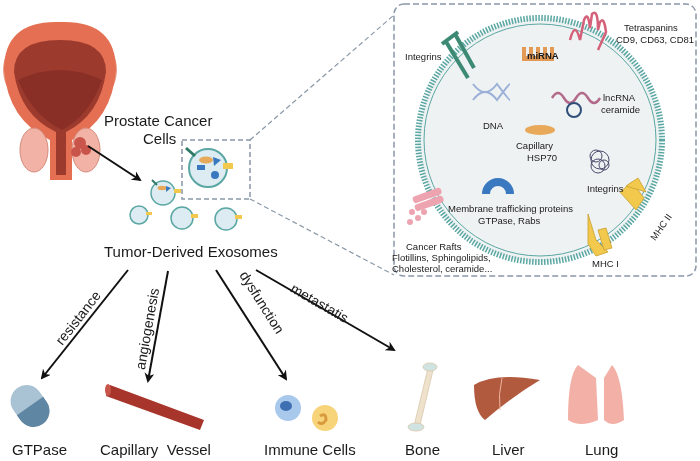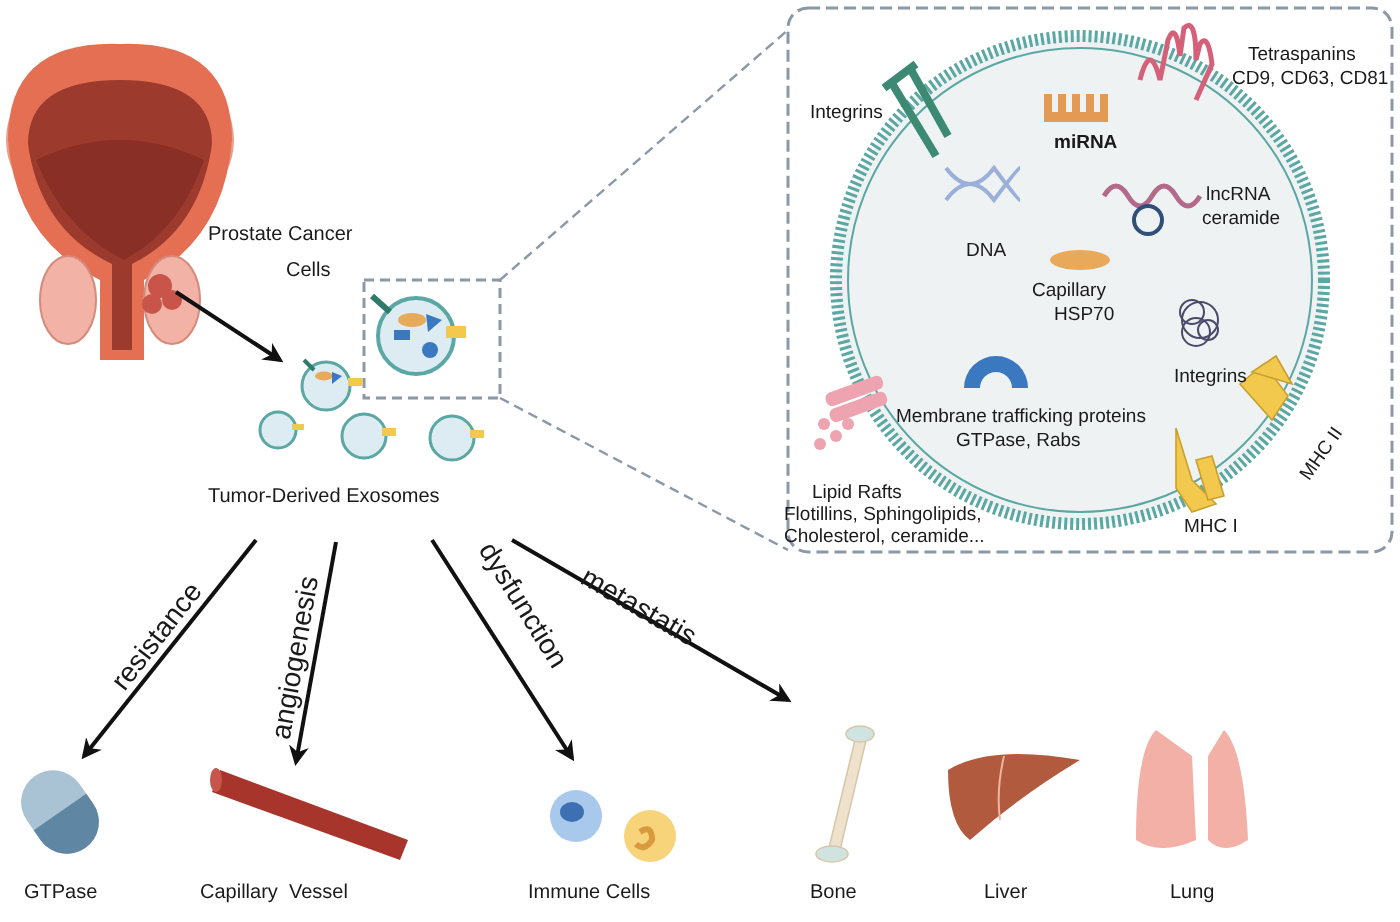--- a/index.html
+++ b/index.html
@@ -1,20 +1,20 @@
 <!DOCTYPE html>
 <html><head>
 <meta charset="utf-8">
 <style>
   html, body { margin: 0; padding: 0; background: #ffffff; }
   body { width: 700px; height: 461px; position: relative; overflow: hidden;
          font-family: "Liberation Sans", sans-serif; color: #1a1a1a; }
   svg { position: absolute; left: 0; top: 0; }
   .lbl { position: absolute; white-space: nowrap; font-family: "Liberation Sans", sans-serif; }
-  .big { font-size: 10px; }
+  .big { font-size: 15px; }
   .mid { font-size: 14px; }
   .sm  { font-size: 9.5px; line-height: 12px; text-align: center; }
   .bold { font-weight: bold; }
   .rot { transform-origin: left top; }
 </style>
 </head>
 <body>
 
 <svg width="700" height="461" viewBox="0 0 700 461">
   <defs>
@@ -168,32 +168,32 @@
     <path d="M578,365 Q568,375 568,420 Q580,428 598,420 L596,378 Z"></path>
     <path d="M612,365 Q622,375 624,420 Q612,428 604,420 L604,378 Z"></path>
   </g>
 </svg>
 
 <div class="lbl big" style="left:104px;top:112px;">Prostate Cancer</div>
 <div class="lbl big" style="left:143px;top:130px;">Cells</div>
 <div class="lbl big" style="left:104px;top:243px;">Tumor-Derived Exosomes</div>
 
 <div class="lbl sm" style="left:405px;top:51px;">Integrins</div>
-<div class="lbl sm bold" style="left:527px;top:66px;">miRNA</div>
+<div class="lbl sm bold" style="left:527px;top:50px;">miRNA</div>
 <div class="lbl sm" style="left:624px;top:22px;">Tetraspanins</div>
 <div class="lbl sm" style="left:616px;top:34px;">CD9, CD63, CD81</div>
 <div class="lbl sm" style="left:483px;top:105px;margin-top:15px;">DNA</div>
 <div class="lbl sm" style="left:603px;top:92px;">lncRNA</div>
 <div class="lbl sm" style="left:601px;top:104px;">ceramide</div>
 <div class="lbl sm" style="left:516px;top:140px;">Capillary</div>
 <div class="lbl sm" style="left:527px;top:152px;">HSP70</div>
 <div class="lbl sm" style="left:587px;top:183px;">Integrins</div>
 <div class="lbl sm" style="left:448px;top:203px;">Membrane trafficking proteins</div>
 <div class="lbl sm" style="left:478px;top:215px;">GTPase, Rabs</div>
-<div class="lbl sm" style="left:406px;top:241px;">Lipid Rafts</div>
+<div class="lbl sm" style="left:406px;top:241px;">Cancer Rafts</div>
 <div class="lbl sm" style="left:392px;top:252px;">Flotillins, Sphingolipids,</div>
 <div class="lbl sm" style="left:392px;top:263px;">Cholesterol, ceramide...</div>
 <div class="lbl sm rot" style="left:648px;top:236px;transform:rotate(-55deg);">MHC II</div>
 <div class="lbl sm" style="left:592px;top:258px;">MHC I</div>
 
 <div class="lbl mid rot" style="left:52px;top:338px;transform:rotate(-52deg);">resistance</div>
 <div class="lbl mid rot" style="left:132px;top:368px;transform:rotate(-80deg);">angiogenesis</div>
 <div class="lbl mid rot" style="left:250px;top:268px;transform:rotate(58deg);">dysfunction</div>
 <div class="lbl mid rot" style="left:296px;top:280px;transform:rotate(30deg);">metastatis</div>
 

